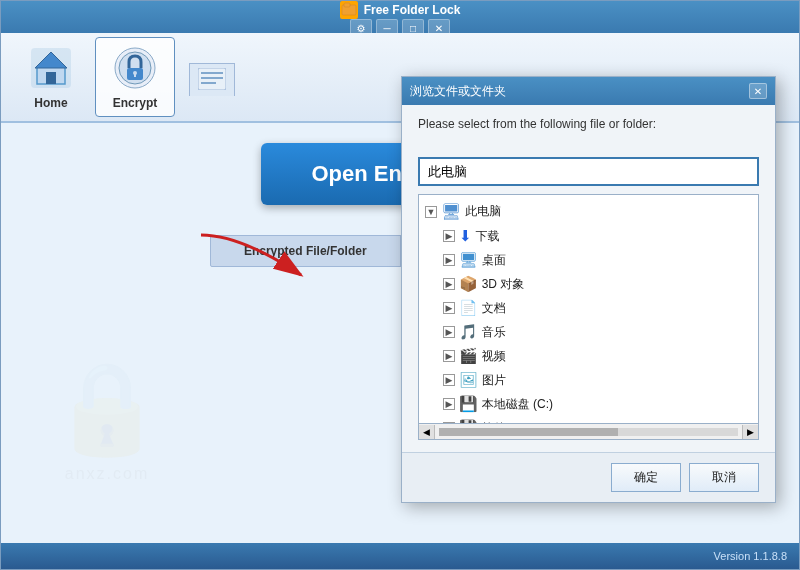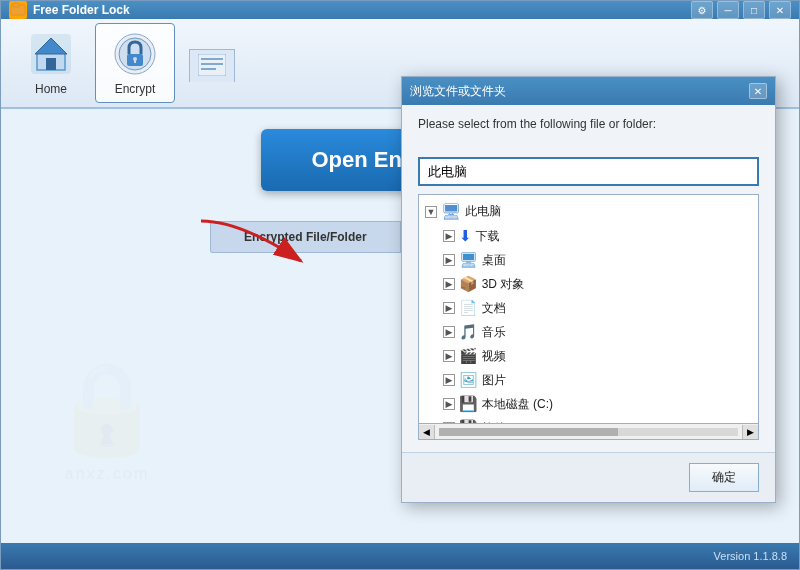--- a/index.html
+++ b/index.html
@@ -19,25 +19,26 @@
       background: #dce8f5;
       border: 1px solid #7a9cbf;
       display: flex;
       flex-direction: column;
       position: relative;
     }
 
     
     .title-bar {
       background: linear-gradient(180deg, #4a90c4 0%, #3a7ab0 100%);
-      height: 18px;
+      height: 32px;
       display: flex;
       align-items: center;
       padding: 0 8px;
       justify-content: space-between;
+      flex-direction: column;
     }
     .title-bar-left {
       display: flex;
       align-items: center;
       gap: 6px;
     }
     .title-bar-icon {
       width: 18px;
       height: 18px;
       background: #ffa500;
@@ -73,20 +74,21 @@
 
     
     .toolbar {
       background: linear-gradient(180deg, #f0f6fc 0%, #dce8f5 100%);
       height: 90px;
       display: flex;
       align-items: center;
       padding: 0 10px;
       gap: 4px;
       border-bottom: 2px solid #a0c0e0;
+      font-weight: bold;
     }
     .toolbar-btn {
       display: flex;
       flex-direction: column;
       align-items: center;
       justify-content: center;
       width: 80px;
       height: 80px;
       border-radius: 4px;
       cursor: pointer;
@@ -494,16 +496,17 @@
         <div style="width:16px; height:14px; background:#e0e0e0; border-right:1px solid #bbb; display:flex;align-items:center;justify-content:center;font-size:9px;cursor:pointer;">◀</div>
         <div class="hscroll-track">
           <div class="hscroll-thumb"></div>
         </div>
         <div style="width:16px; height:14px; background:#e0e0e0; border-left:1px solid #bbb; display:flex;align-items:center;justify-content:center;font-size:9px;cursor:pointer;">▶</div>
       </div>
     </div>
 
     <div class="dialog-footer">
       <button class="dialog-btn">确定</button>
+      <button class="dialog-btn">取消</button>
     </div>
   </div>
 
 </div>
 
 </body></html>

